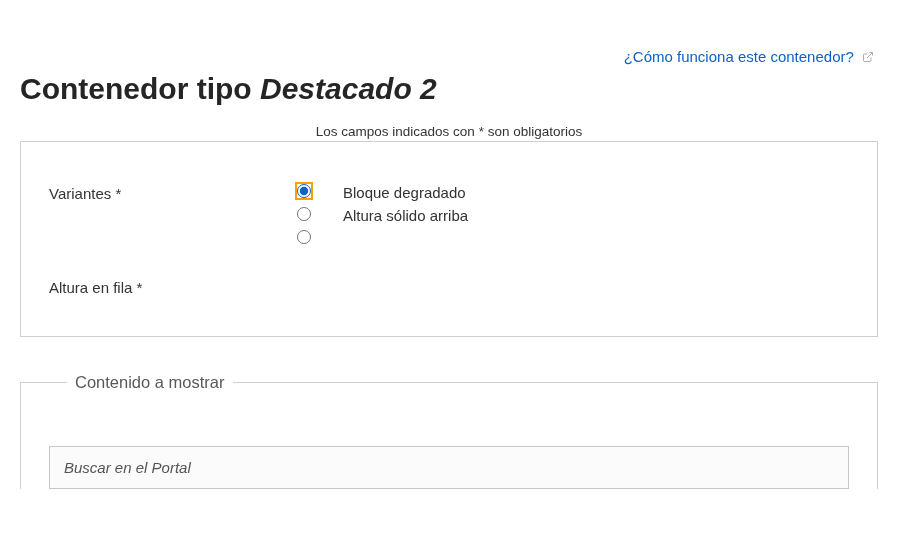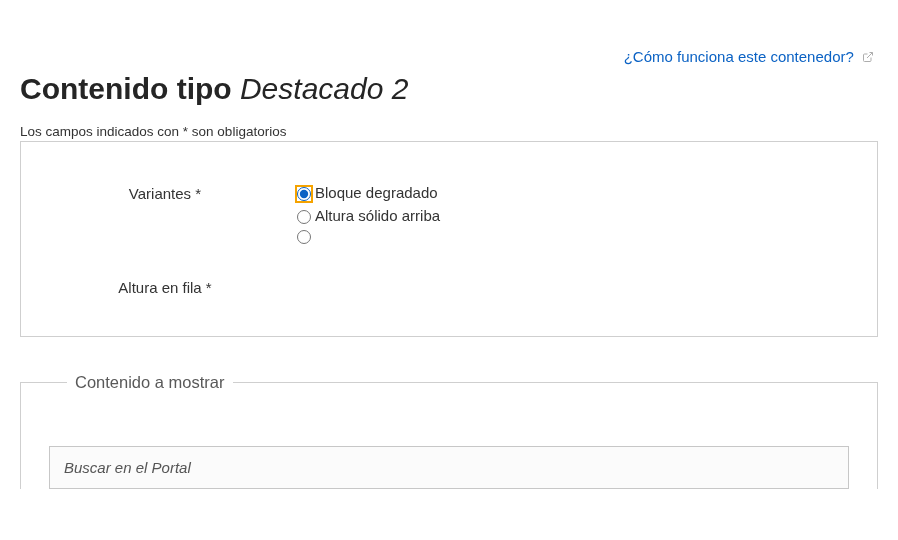--- a/index.html
+++ b/index.html
@@ -29,23 +29,23 @@
       margin-left: 4px;
       opacity: 0.55;
     }
     h1.page-title {
       font-size: 30px;
       font-weight: 600;
       color: #252525;
       margin-top: 6px;
       margin-bottom: 18px;
     }
-    h1.page-title .italic { font-style: italic; font-weight: 400; }
+    h1.page-title .italic { font-style: italic; font-weight: 700; }
     .required-note {
-      text-align: left;
+      text-align: center;
       font-size: 13.5px;
       color: #333;
       margin-bottom: 2px;
     }
     fieldset {
       border: 1px solid #cfcfcf;
       margin-bottom: 36px;
       padding: 24px 28px 36px 28px;
     }
     fieldset legend {
@@ -55,34 +55,35 @@
       margin-left: 18px;
     }
     .form-row {
       display: flex;
       margin-top: 18px;
       margin-bottom: 28px;
     }
     .form-row:last-child { margin-bottom: 4px; }
     .form-label {
       width: 248px;
-      text-align: center;
+      text-align: left;
       padding-right: 16px;
       padding-top: 1px;
       font-size: 15px;
       color: #333;
     }
     .form-options {
       flex: 1;
     }
     .radio-line {
       display: flex;
-      align-items: flex-end;
+      align-items: flex-start;
       margin-bottom: 6px;
       font-size: 15px;
+      gap: 28px;
     }
     .radio-line input[type="radio"] {
       accent-color: #0b62c4;
       width: 14px;
       height: 14px;
       margin-right: 4px;
       cursor: pointer;
     }
     .radio-line.focused input[type="radio"] {
       outline: 2px solid #f5a300;
@@ -126,21 +127,21 @@
       <svg width="12" height="12" viewBox="0 0 24 24" fill="none" stroke="#6b6b6b" stroke-width="2">
         <path d="M18 13v6a2 2 0 0 1-2 2H5a2 2 0 0 1-2-2V8a2 2 0 0 1 2-2h6"></path>
         <polyline points="15 3 21 3 21 9"></polyline>
         <line x1="10" y1="14" x2="21" y2="3"></line>
       </svg>
     </span>
   </a>
 </div>
 
 <h1 class="page-title">
-  <span>Contenido tipo </span><span class="italic">Destacado 2</span>
+  <span>Contenedor tipo </span><span class="italic">Destacado 2</span>
 </h1>
 
 <div class="required-note">Los campos indicados con * son obligatorios</div>
 
 <fieldset>
 
   <div class="form-row">
     <div class="form-label">Variantes *</div>
     <div class="form-options">
       <div class="radio-line focused">

